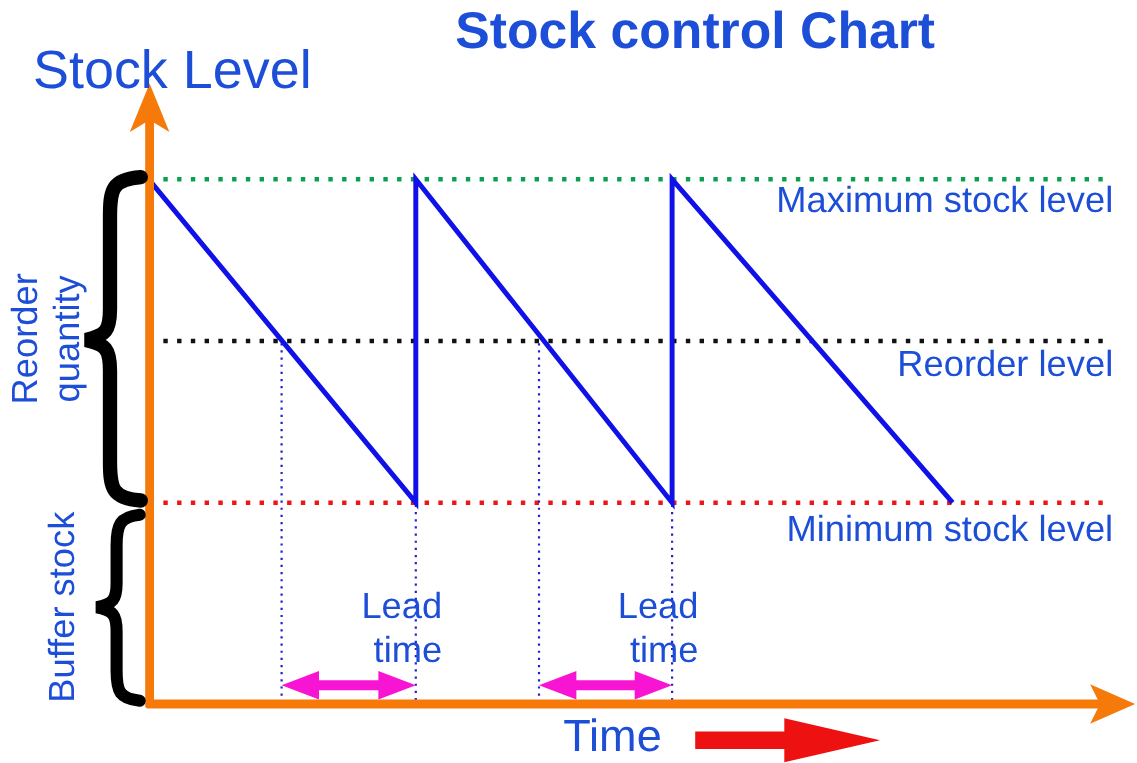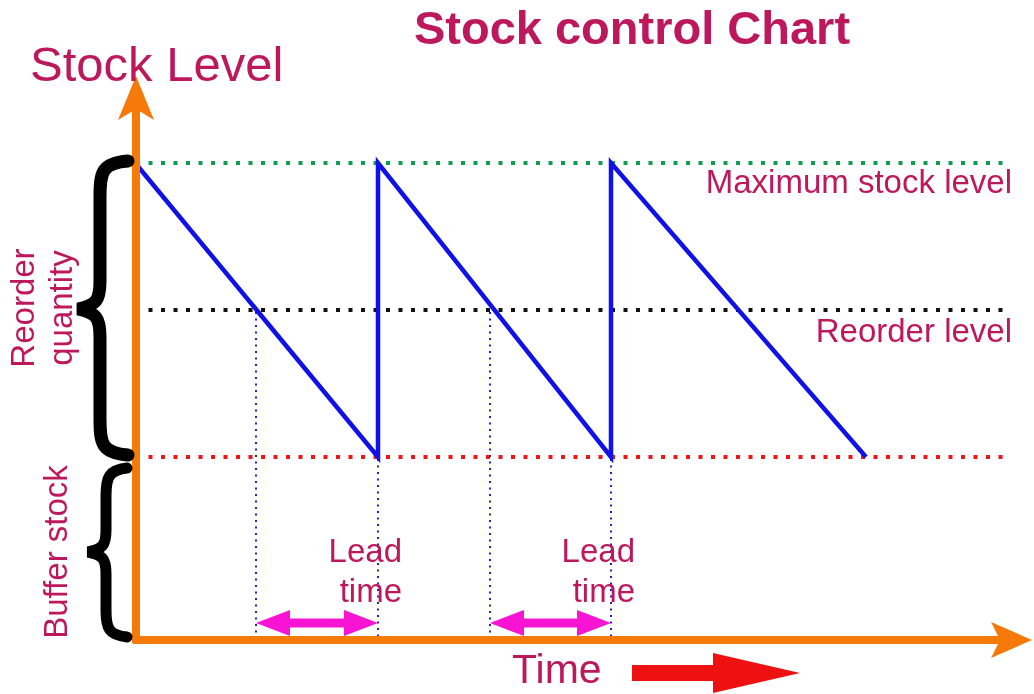--- a/index.html
+++ b/index.html
@@ -1,18 +1,18 @@
 <!DOCTYPE html>
 <html><head>
 <meta charset="utf-8">
 <style>
   html,body{margin:0;padding:0;background:#fff;}
   #canvas{
     position:relative;width:1034px;height:694px;background:#ffffff;overflow:hidden;
-    font-family:"Liberation Sans","DejaVu Sans",sans-serif;color:#be185d;
+    font-family:"Liberation Sans","DejaVu Sans",sans-serif;color:#1d4ed8;
   }
   .abs{position:absolute;}
   #chart-title{
     left:217px;top:0px;width:830px;text-align:center;
     font-size:47px;font-weight:bold;letter-spacing:0px;
   }
   #y-axis-label{left:30px;top:36px;font-size:49px;}
   #x-axis-label{left:512px;top:646px;font-size:41px;}
   .level-label{width:420px;text-align:right;font-size:33px;}
   #max-level-label{left:592px;top:163px;}
@@ -68,20 +68,21 @@
 
     <polygon points="632,665 713,665 713,653 800,673 713,693 713,681 632,681" fill="#ee1111"></polygon>
   </svg>
 
   <div class="abs" id="chart-title">Stock control Chart</div>
 
   <div class="abs" id="y-axis-label">Stock Level</div>
 
   <div class="abs level-label" id="max-level-label">Maximum stock level</div>
   <div class="abs level-label" id="reorder-level-label">Reorder level</div>
+  <div class="abs level-label" id="min-level-label">Minimum stock level</div>
 
   <div class="abs leadtime-label" id="leadtime-label-1">
     <div>Lead</div>
     <div>time</div>
   </div>
   <div class="abs leadtime-label" id="leadtime-label-2">
     <div>Lead</div>
     <div>time</div>
   </div>
 

